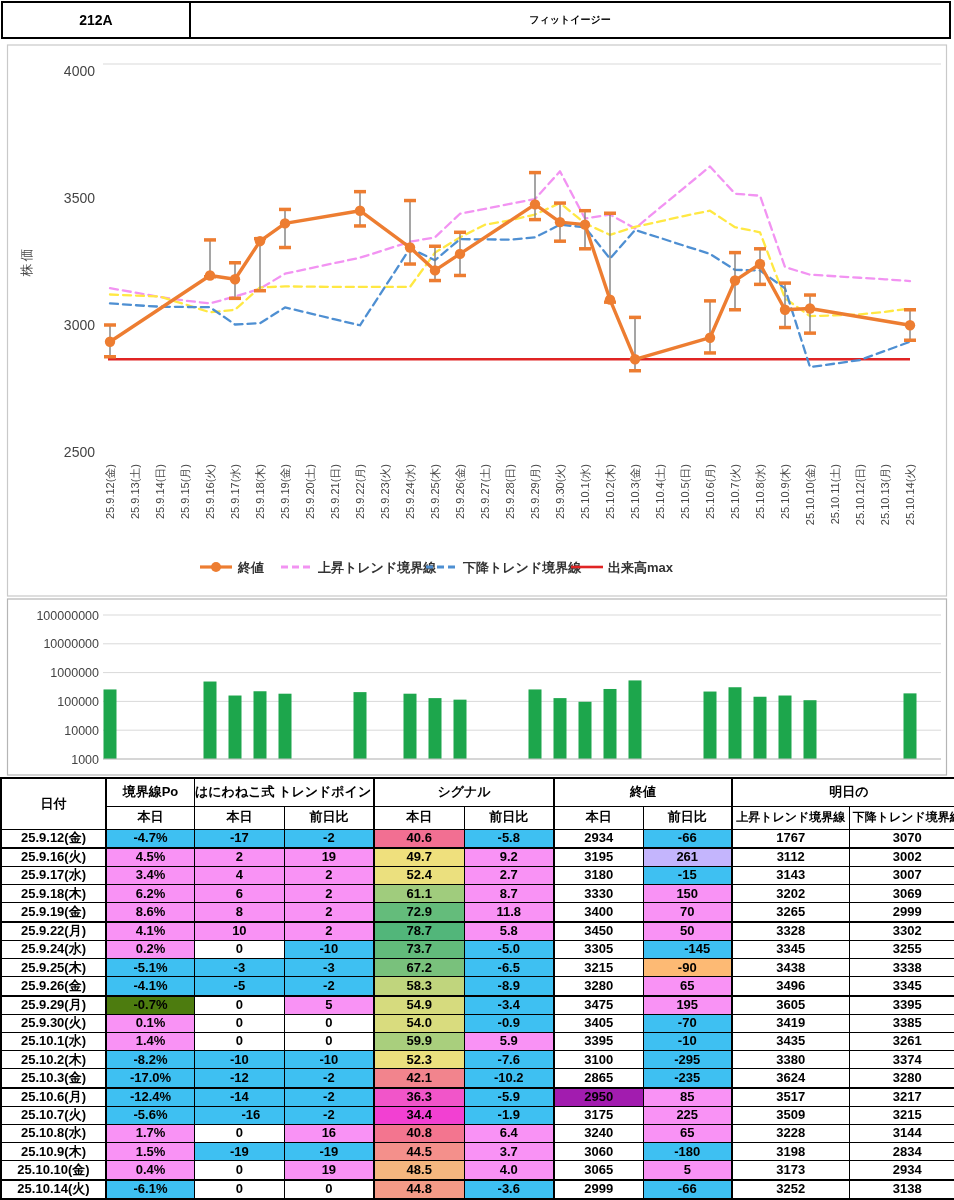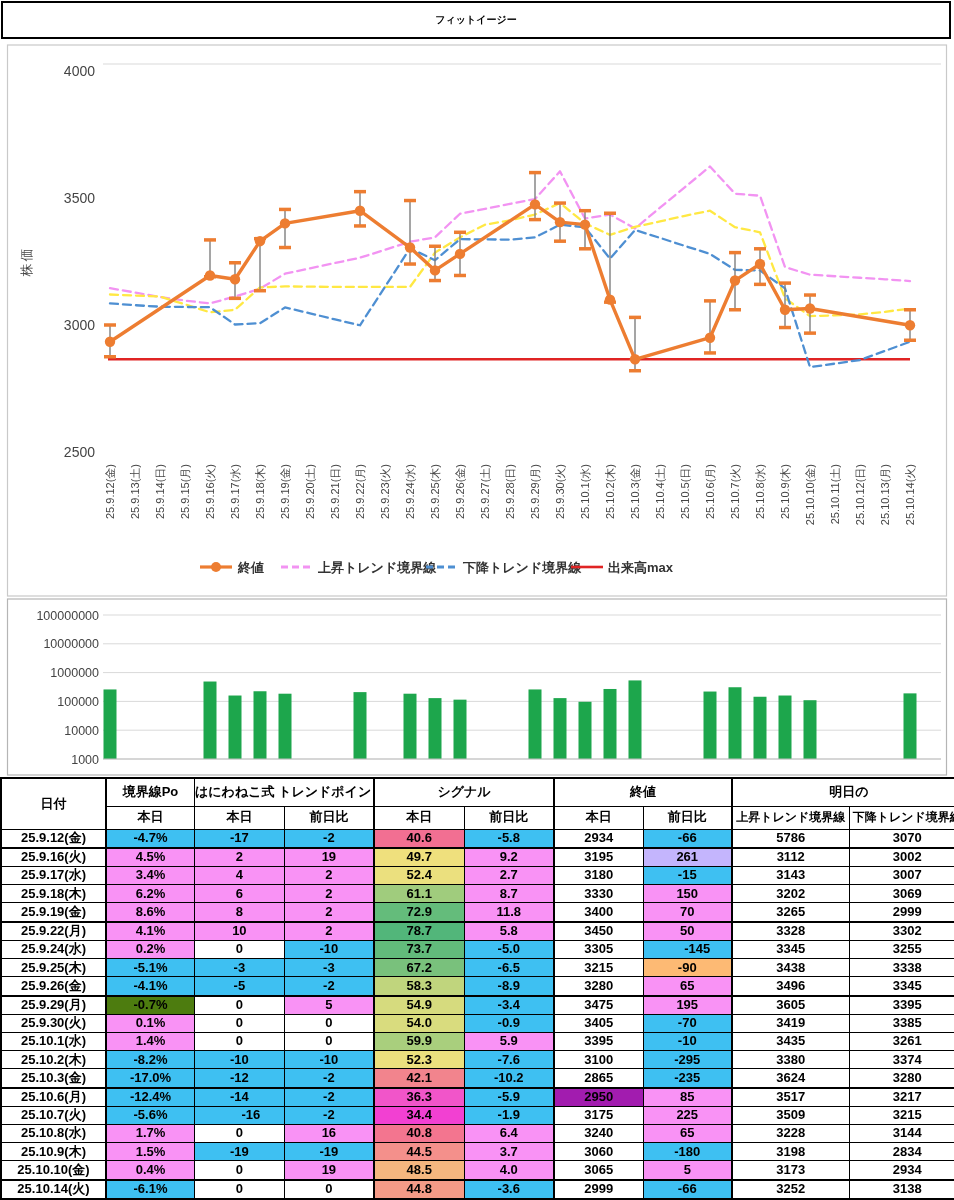--- a/index.html
+++ b/index.html
@@ -20,20 +20,21 @@
       text-align:center;padding:0;color:#000;overflow:hidden;white-space:nowrap;line-height:1.1}
   #data-table th.small{font-size:12px}
   .bl2{border-left-width:2px !important}
   .bb2{border-bottom-width:2px !important}
   tr.hr1{height:28px} tr.hr2{height:23px}
 </style>
 </head>
 <body>
 
 <div class="top-header">
+  <div class="th-code">212A</div>
   <div class="th-name">フィットイージー</div>
 </div>
 
 <svg id="price-chart" width="954" height="554" viewBox="0 44 954 554">
     <rect x="7.5" y="45" width="939" height="551" fill="#fff" stroke="#c9c9c9" stroke-width="1.2"></rect>
     <line x1="103" y1="64" x2="941" y2="64" stroke="#d9d9d9" stroke-width="1"></line>
     <text x="95" y="76" text-anchor="end" font-size="14" fill="#444">4000</text>
     <text x="95" y="203" text-anchor="end" font-size="14" fill="#444">3500</text>
     <text x="95" y="330" text-anchor="end" font-size="14" fill="#444">3000</text>
     <text x="95" y="457" text-anchor="end" font-size="14" fill="#444">2500</text>
@@ -277,21 +278,21 @@
   <tbody>
       <tr>
         <td class="bb2">25.9.12(金)</td>
         <td class="bl2 bb2" style="background: rgb(62, 192, 242);">-4.7%</td>
         <td class="bb2" style="background: rgb(62, 192, 242);">-17</td>
         <td class="bb2" style="background: rgb(62, 192, 242);">-2</td>
         <td class="bl2 bb2" style="background: rgb(242, 111, 146);">40.6</td>
         <td class="bb2" style="background: rgb(62, 192, 242);">-5.8</td>
         <td class="bl2 bb2" style="background: rgb(255, 255, 255);">2934</td>
         <td class="bb2" style="background: rgb(62, 192, 242);">-66</td>
-        <td class="bl2 bb2" style="background: rgb(255, 255, 255);">5786</td>
+        <td class="bl2 bb2" style="background: rgb(255, 255, 255);">1767</td>
         <td class="bb2" style="background: rgb(255, 255, 255);">3070</td>
       </tr>
       <tr>
         <td>25.9.16(火)</td>
         <td class="bl2" style="background: rgb(249, 146, 245);">4.5%</td>
         <td style="background: rgb(249, 146, 245);">2</td>
         <td style="background: rgb(249, 146, 245);">19</td>
         <td class="bl2" style="background: rgb(239, 224, 125);">49.7</td>
         <td style="background: rgb(249, 146, 245);">9.2</td>
         <td class="bl2" style="background: rgb(255, 255, 255);">3195</td>

